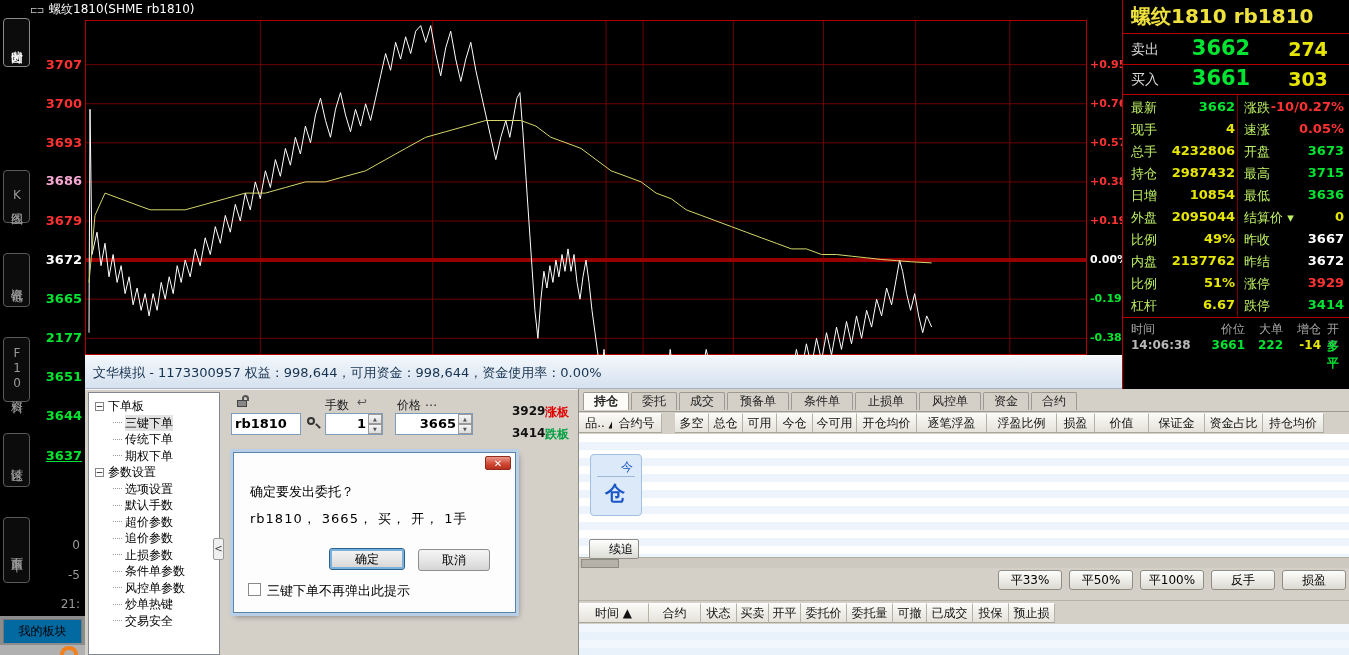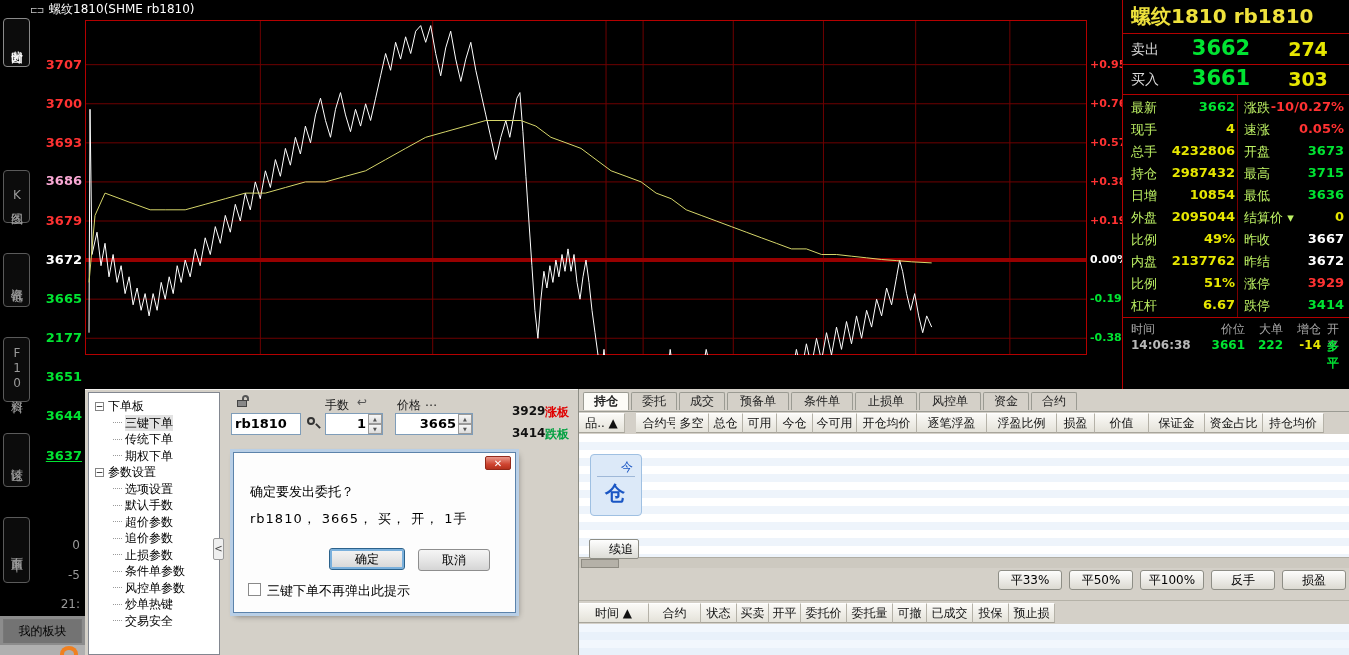--- a/index.html
+++ b/index.html
@@ -94,21 +94,21 @@
               background:repeating-linear-gradient(180deg,#ffffff 0 8px,#eef4fb 8px 16px); }
   #pos-scroll { position:absolute; left:0; top:168px; width:771px; height:11px; background:#cdc9c0; border-top:1px solid #b0ada3; }
   #pos-thumb { position:absolute; left:2px; top:1px; width:38px; height:9px; background:#b5b1a8; border:1px solid #8e8b82; }
   .act-btn { position:absolute; top:181px; width:64px; height:20px; background:linear-gradient(#fdfdfc,#dcdad2); border:1px solid #8e8e86;
              border-radius:3px; font-size:12px; text-align:center; line-height:18px; }
   #ord-body { position:absolute; left:0; top:235px; width:771px; height:31px;
               background:repeating-linear-gradient(180deg,#f2f7fd 0 8px,#e9f1fa 8px 16px); }
 
   
   #bl-band { left:0; top:616px; width:85px; height:29px; background:#8c8c8c; }
-  #myboard { left:3px; top:619px; width:79px; height:24px; background:#737373; border:1px solid #777; border-bottom:none;
+  #myboard { left:3px; top:619px; width:79px; height:24px; background:#0369a1; border:1px solid #777; border-bottom:none;
              font-size:12px; text-align:center; line-height:23px; color:#000; }
   #bl-strip { left:0; top:645px; width:85px; height:10px; background:#b0b0b0; }
   #logo { left:58px; top:645px; width:26px; height:10px; overflow:hidden; }
   #logo .blob { position:absolute; left:2px; top:1px; width:18px; height:16px; border-radius:50%; border:4px solid #f08020; border-bottom-color:transparent; }
 
   
   #lock { position:absolute; }
   #lock .shackle { position:absolute; left:5px; top:0; width:7px; height:6px; border:2px solid #555; border-bottom:none; border-radius:4px 4px 0 0; }
   #lock .body { position:absolute; left:0; top:5px; width:10px; height:7px; background:#888; border:1px solid #444; }
   #mag { position:absolute; }
@@ -242,20 +242,21 @@
         <div class="tape-h" style="left: 166px; top: 321px; width: 32px; text-align: right;">增仓</div>
         <div class="tape-h" style="left: 204px; top: 321px; width: 20px; text-align: left;">开平</div>
         <div class="tape-v" style="left: 8px; top: 338px; width: 62px; text-align: left; color: rgb(184, 184, 184);">14:06:38</div>
         <div class="tape-v" style="left: 78px; top: 338px; width: 44px; text-align: right; color: rgb(0, 228, 50);">3661</div>
         <div class="tape-v" style="left: 128px; top: 338px; width: 32px; text-align: right; color: rgb(0, 228, 50);">222</div>
         <div class="tape-v" style="left: 166px; top: 338px; width: 32px; text-align: right; color: rgb(230, 230, 0);">-14</div>
         <div class="tape-v" style="left: 204px; top: 338px; width: 20px; text-align: left; color: rgb(0, 228, 50);">多平</div>
       </div>
   </div>
 
+  <div class="abs" id="acctbar">文华模拟 - 1173300957  权益：998,644，可用资金：998,644，资金使用率：0.00%</div>
 
   <div class="abs" id="panelL">
     <div id="tree">
         <div class="tree-row">
           <span class="tree-box">−</span>
           <span>下单板</span>
         </div>
         <div class="tree-row">
           <span class="tree-dash"></span>
           <span class="tree-lbl sel">三键下单</span>
@@ -358,21 +359,21 @@
         <div class="ttab" style="left: 148px; width: 62px;">预备单</div>
         <div class="ttab" style="left: 212px; width: 62px;">条件单</div>
         <div class="ttab" style="left: 276px; width: 62px;">止损单</div>
         <div class="ttab" style="left: 340px; width: 62px;">风控单</div>
         <div class="ttab" style="left: 404px; width: 46px;">资金</div>
         <div class="ttab" style="left: 452px; width: 46px;">合约</div>
       </div>
     <div style="position:absolute; left:0; top:22px; width:771px; border-top:1px solid #9b9b93;"></div>
     <div id="pos-headers">
         <div class="th-cell" style="left: 0px; top: 24px; width: 46px;">品.. ▲</div>
-        <div class="th-cell" style="left: 57px; top: 24px; width: 50px;">合约号</div>
+        <div class="th-cell" style="left: 33px; top: 24px; width: 50px;">合约号</div>
         <div class="th-cell" style="left: 96px; top: 24px; width: 34px;">多空</div>
         <div class="th-cell" style="left: 130px; top: 24px; width: 34px;">总仓</div>
         <div class="th-cell" style="left: 164px; top: 24px; width: 34px;">可用</div>
         <div class="th-cell" style="left: 198px; top: 24px; width: 36px;">今仓</div>
         <div class="th-cell" style="left: 234px; top: 24px; width: 44px;">今可用</div>
         <div class="th-cell" style="left: 278px; top: 24px; width: 60px;">开仓均价</div>
         <div class="th-cell" style="left: 338px; top: 24px; width: 70px;">逐笔浮盈</div>
         <div class="th-cell" style="left: 408px; top: 24px; width: 70px;">浮盈比例</div>
         <div class="th-cell" style="left: 478px; top: 24px; width: 38px;">损盈</div>
         <div class="th-cell" style="left: 516px; top: 24px; width: 54px;">价值</div>

